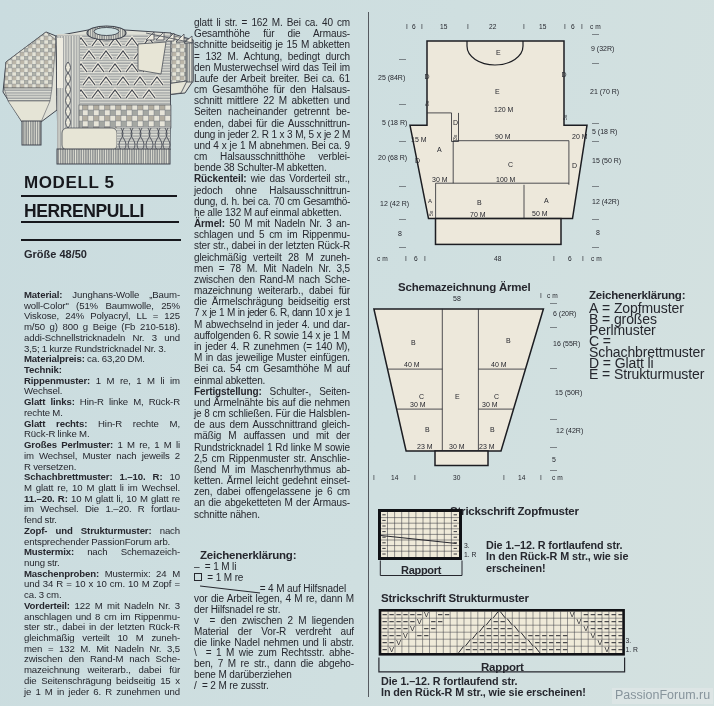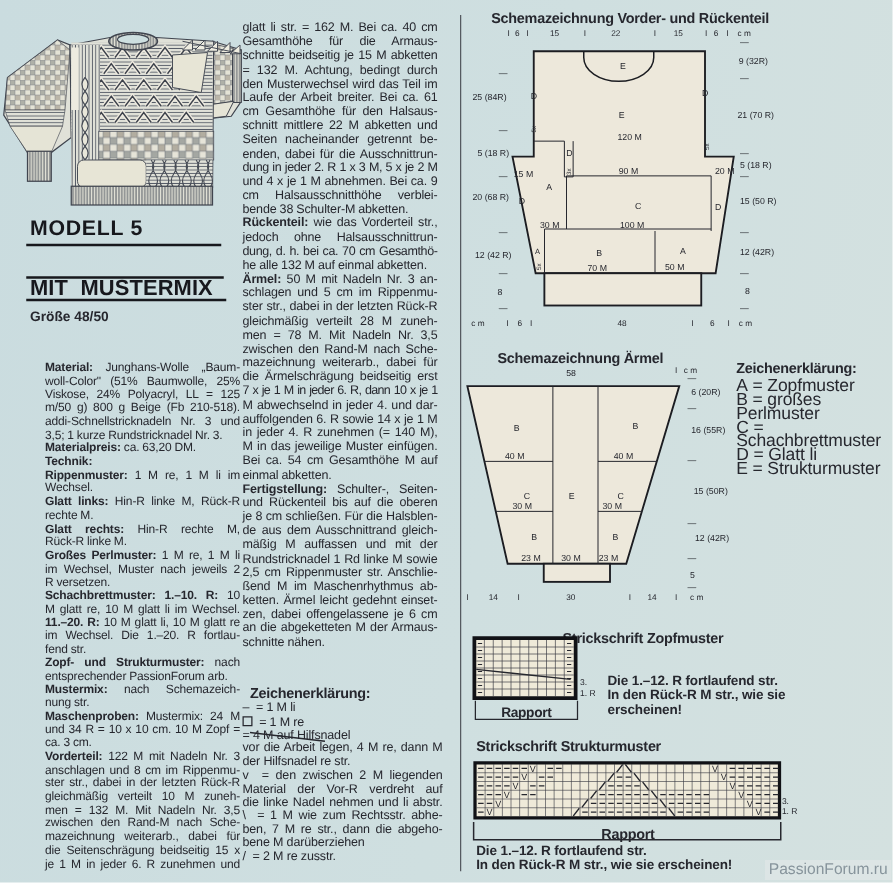--- a/index.html
+++ b/index.html
@@ -1,21 +1,21 @@
 <!DOCTYPE html>
 <html><head>
 <meta charset="utf-8">
 <style>
 html,body{margin:0;padding:0}
 #page{position:relative;width:714px;height:706px;background:linear-gradient(100deg,#cadcdf 0%,#cfdfe0 55%,#d4e1e0 100%);font-family:"Liberation Sans",sans-serif;color:#26272e;overflow:hidden}
 .abs{position:absolute}
 .col{position:absolute;width:156px}
 .col .j{text-align:justify;text-align-last:justify}
 .col div{height:var(--lh)}
-#lcol{--lh:10.72px;left:36px;top:290px;font-size:9.6px;line-height:10.72px;letter-spacing:-0.12px;word-spacing:-0.2px}
+#lcol{--lh:10.72px;left:24px;top:290px;font-size:9.6px;line-height:10.72px;letter-spacing:-0.12px;word-spacing:-0.2px}
 #mcol{--lh:11.18px;left:194px;top:17px;font-size:10px;line-height:11.18px;letter-spacing:-0.12px;word-spacing:-0.2px}
 #zcol{--lh:10.8px;left:194px;top:562px;font-size:10px;line-height:10.8px;letter-spacing:-0.12px;width:160px}
 b{font-weight:bold}
 .h1{position:absolute;font-weight:bold;letter-spacing:0.5px;font-size:25px;color:#17181d}
 .rule{position:absolute;background:#17181d}
 svg text{font-family:"Liberation Sans",sans-serif;fill:#26272e}
 .sq{display:inline-block;width:6px;height:6px;border:1px solid #26272e;vertical-align:-0px}
 </style>
 </head>
 <body>
@@ -100,24 +100,24 @@
 <g>
 <ellipse cx="106.5" cy="33" rx="19.5" ry="7" fill="url(#rib)" stroke="#40454f" stroke-width="1.2"></ellipse>
 <ellipse cx="106.5" cy="31.5" rx="12.5" ry="4" fill="#cddfe0" stroke="#40454f" stroke-width="0.9"></ellipse>
 </g>
 </svg>
 
 <div class="h1" style="left:24px;top:174px;font-size:17px;line-height:1;letter-spacing:0.6px">MODELL 5</div>
 
 <div class="rule" style="left:21px;top:194.5px;width:156px;height:2px"></div>
 
+<div class="h1" style="left:24px;top:203.2px;font-size:17.5px;line-height:1;letter-spacing:-0.4px">HERRENPULLI</div>
 
 <div class="rule" style="left:21px;top:220.5px;width:158px;height:2px"></div>
 
-<div class="h1" style="left:24px;top:221.6px;font-size:17.5px;line-height:1;letter-spacing:0.1px">MIT&nbsp; MUSTERMIX</div>
 
 <div class="rule" style="left:21px;top:239px;width:160px;height:2px"></div>
 
 <div class="abs" style="left:24px;top:248px;font-weight:bold;font-size:11px">Größe 48/50</div>
 
 <div id="lcol" class="col">
 <div class="j"><b>Material:</b> Junghans-Wolle „Baum-</div>
 <div class="j">woll-Color" (51% Baumwolle, 25%</div>
 <div class="j">Viskose, 24% Polyacryl, LL = 125</div>
 <div class="j">m/50 g) 800 g Beige (Fb 210-518).</div>
@@ -185,21 +185,21 @@
 <div class="j">mazeichnung weiterarb., dabei für</div>
 <div class="j">die Ärmelschrägung beidseitig erst</div>
 <div class="j" style="letter-spacing:-0.55px">7 x je 1 M in jeder 6. R, dann 10 x je 1</div>
 <div class="j">M abwechselnd in jeder 4. und dar-</div>
 <div class="j">auffolgenden 6. R sowie 14 x je 1 M</div>
 <div class="j">in jeder 4. R zunehmen (= 140 M),</div>
 <div class="j">M in das jeweilige Muster einfügen.</div>
 <div class="j">Bei ca. 54 cm Gesamthöhe M auf</div>
 <div>einmal abketten.</div>
 <div class="j"><b>Fertigstellung:</b> Schulter-, Seiten-</div>
-<div class="j">und Rückenteil bis auf die oberen</div>
+<div class="j">und Ärmelnähte bis auf die nehmen</div>
 <div class="j">je 8 cm schließen. Für die Halsblen-</div>
 <div class="j">de aus dem Ausschnittrand gleich-</div>
 <div class="j">mäßig M auffassen und mit der</div>
 <div class="j">Rundstricknadel 1 Rd linke M sowie</div>
 <div class="j">2,5 cm Rippenmuster str. Anschlie-</div>
 <div class="j">ßend M im Maschenrhythmus ab-</div>
 <div class="j">ketten. Ärmel leicht gedehnt einset-</div>
 <div class="j">zen, dabei offengelassene je 6 cm</div>
 <div class="j">an die abgeketteten M der Armaus-</div>
 <div>schnitte nähen.</div>
@@ -207,35 +207,34 @@
 
 <div class="abs" style="left:200px;top:549px;font-weight:bold;font-size:11.5px;letter-spacing:-0.2px">Zeichenerklärung:</div>
 
 <svg class="abs" style="left:200px;top:584px" width="62" height="10" viewBox="0 0 62 10">
       <line x1="0" y1="2" x2="60" y2="9" stroke="#26272e" stroke-width="1.1"></line>
     </svg>
 
 <div id="zcol" class="col">
 <div>–&nbsp; = 1 M li</div>
 <div><span class="sq"></span>&nbsp; = 1 M re</div>
-<div style="width:152px">= 4 M auf Hilfsnadel</div>
+<div style="text-align:right;width:152px">= 4 M auf Hilfsnadel</div>
 <div class="j">vor die Arbeit legen, 4 M re, dann M</div>
 <div>der Hilfsnadel re str.</div>
 <div class="j">v&nbsp; = den zwischen 2 M liegenden</div>
 <div class="j">Material der Vor-R verdreht auf</div>
 <div class="j">die linke Nadel nehmen und li abstr.</div>
 <div class="j">\&nbsp; = 1 M wie zum Rechtsstr. abhe-</div>
 <div class="j">ben, 7 M re str., dann die abgeho-</div>
 <div>bene M darüberziehen</div>
 <div>/&nbsp; = 2 M re zusstr.</div>
 </div>
 
 <div class="rule" style="left:368px;top:12px;width:1px;height:685px;background:#555a60"></div>
 
-<div class="abs" style="left:393px;top:9px;font-weight:bold;font-size:11.5px;letter-spacing:-0.2px">Schemazeichnung Vorder- und Rückenteil</div>
 
 <svg class="abs" style="left:370px;top:20px" width="270" height="245" viewBox="370 20 270 245" id="schem1">
 <g font-size="7" fill="#26272e">
 
 <g font-size="6.6">
 <text x="406" y="29">I</text>
           <text x="412" y="29">6</text>
           <text x="421" y="29">I</text>
 <text x="440" y="29">15</text>
           <text x="467" y="29">I</text>

